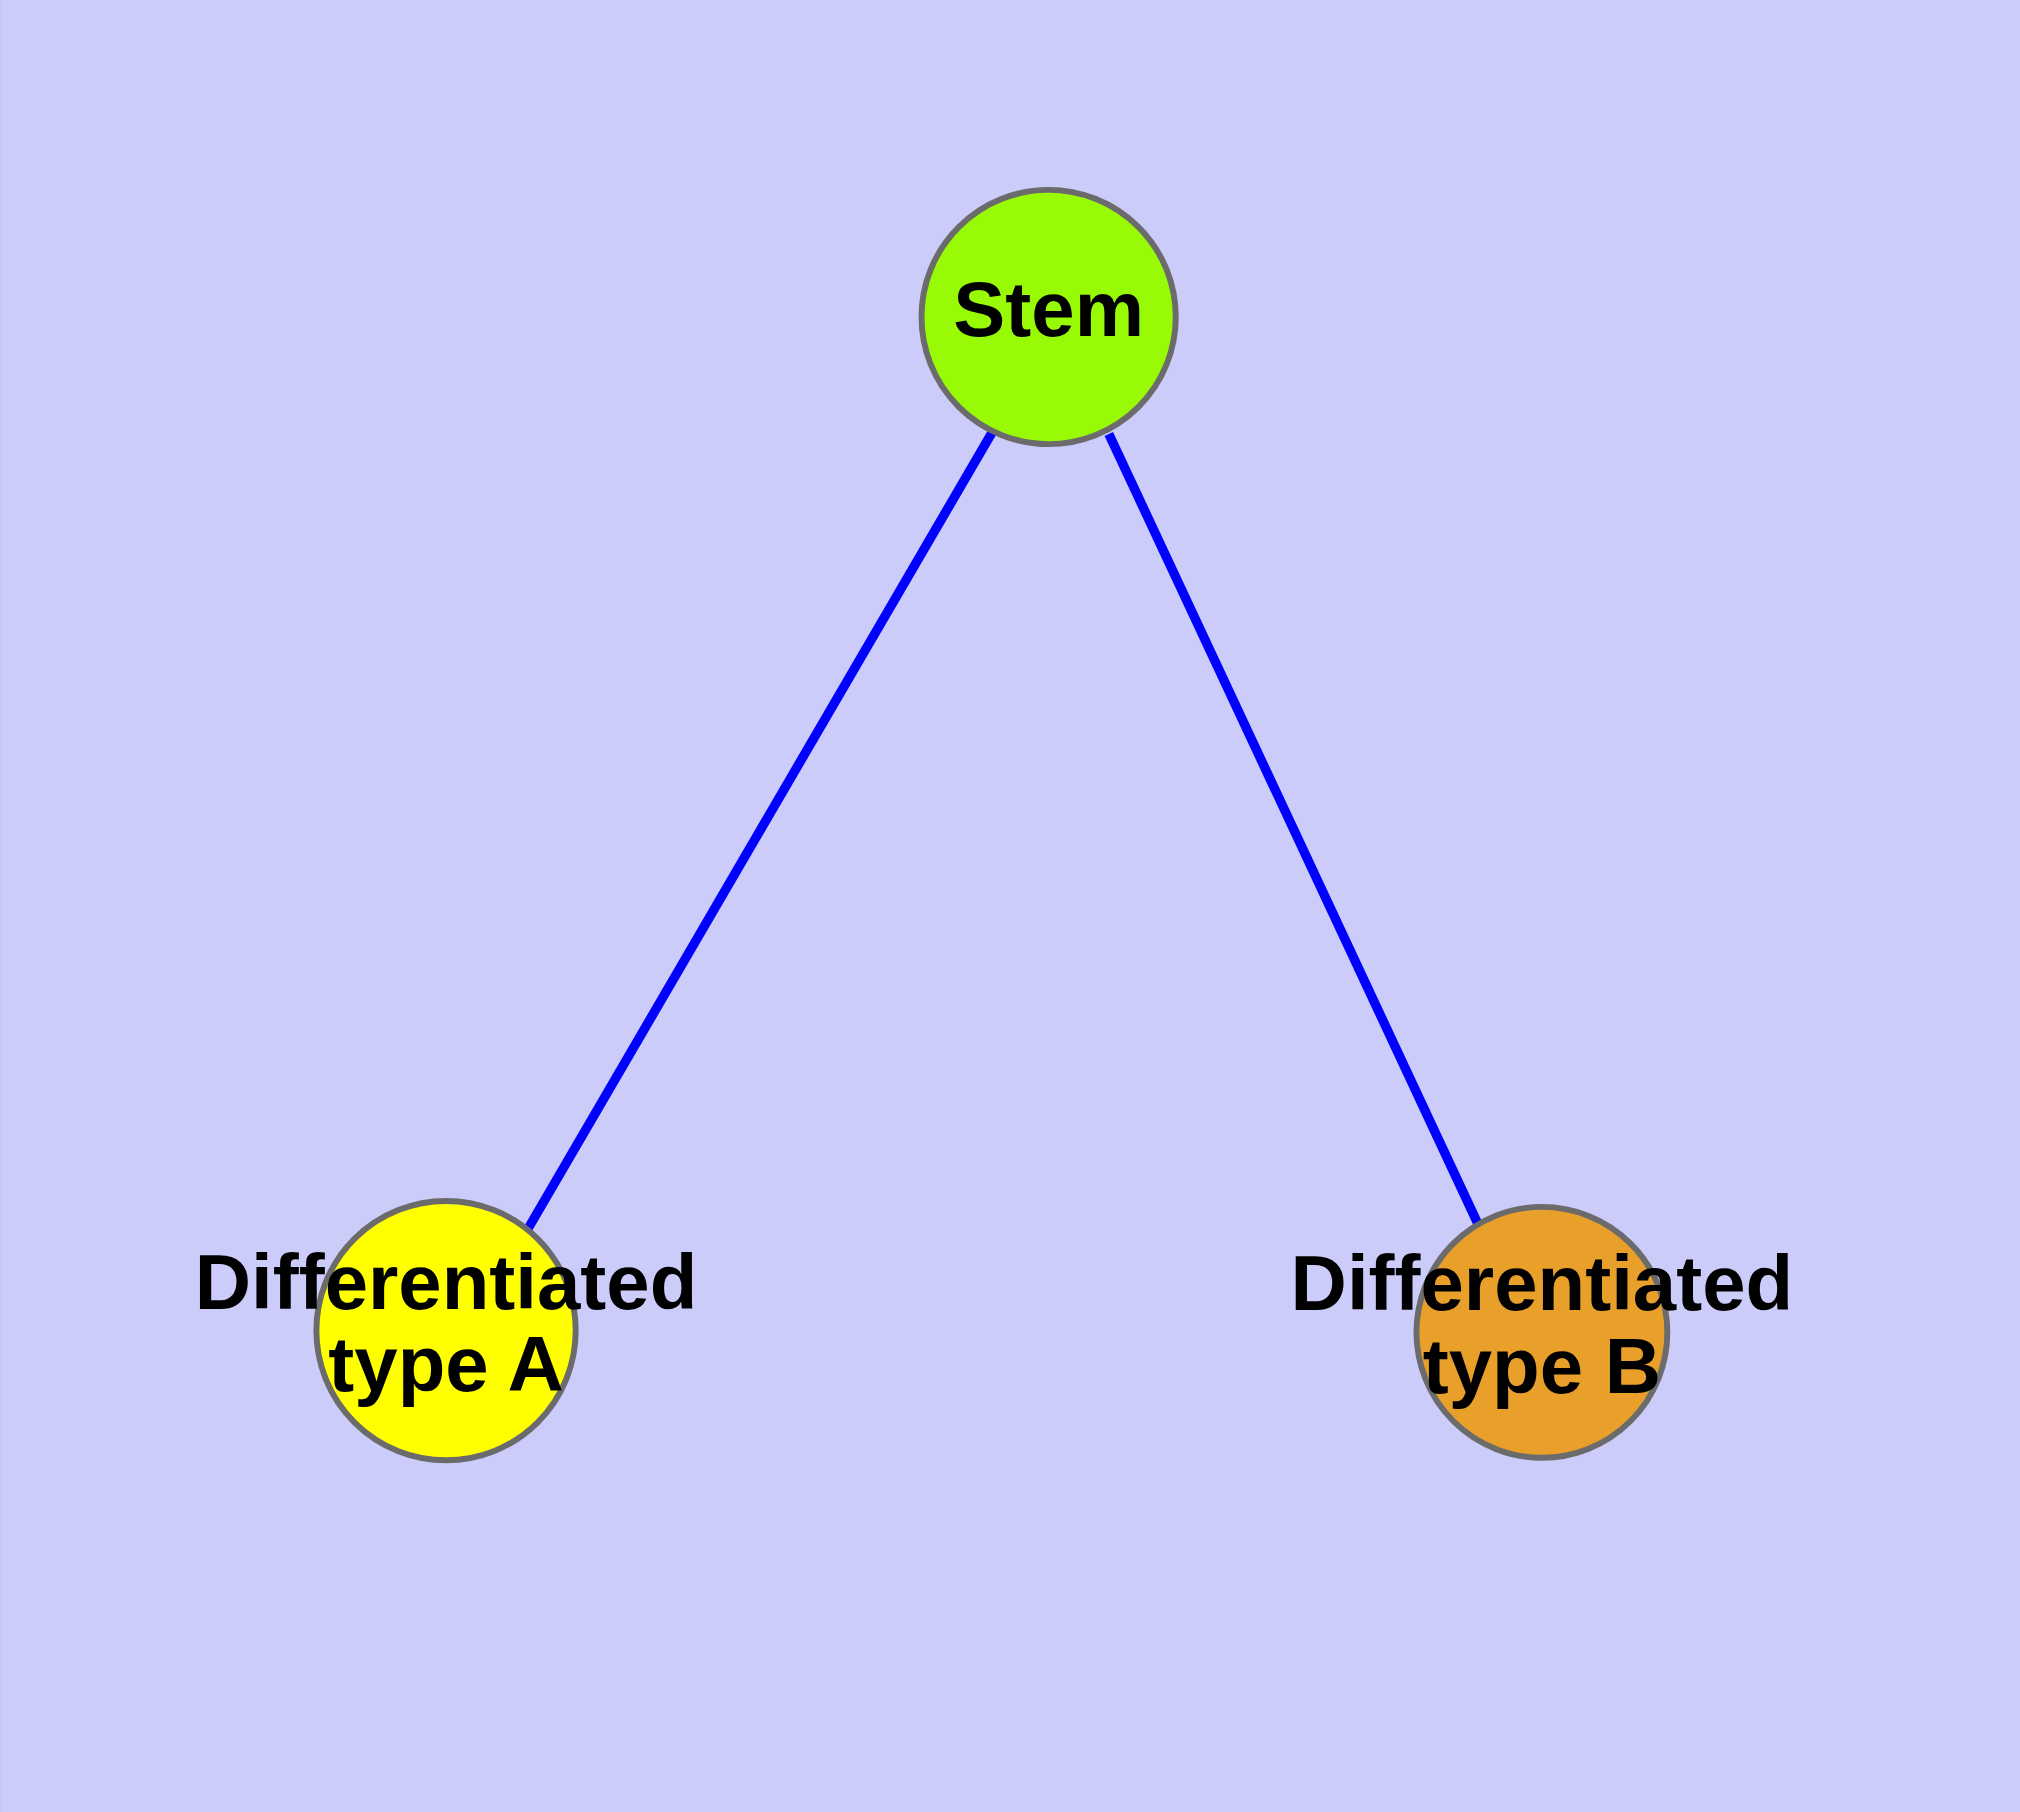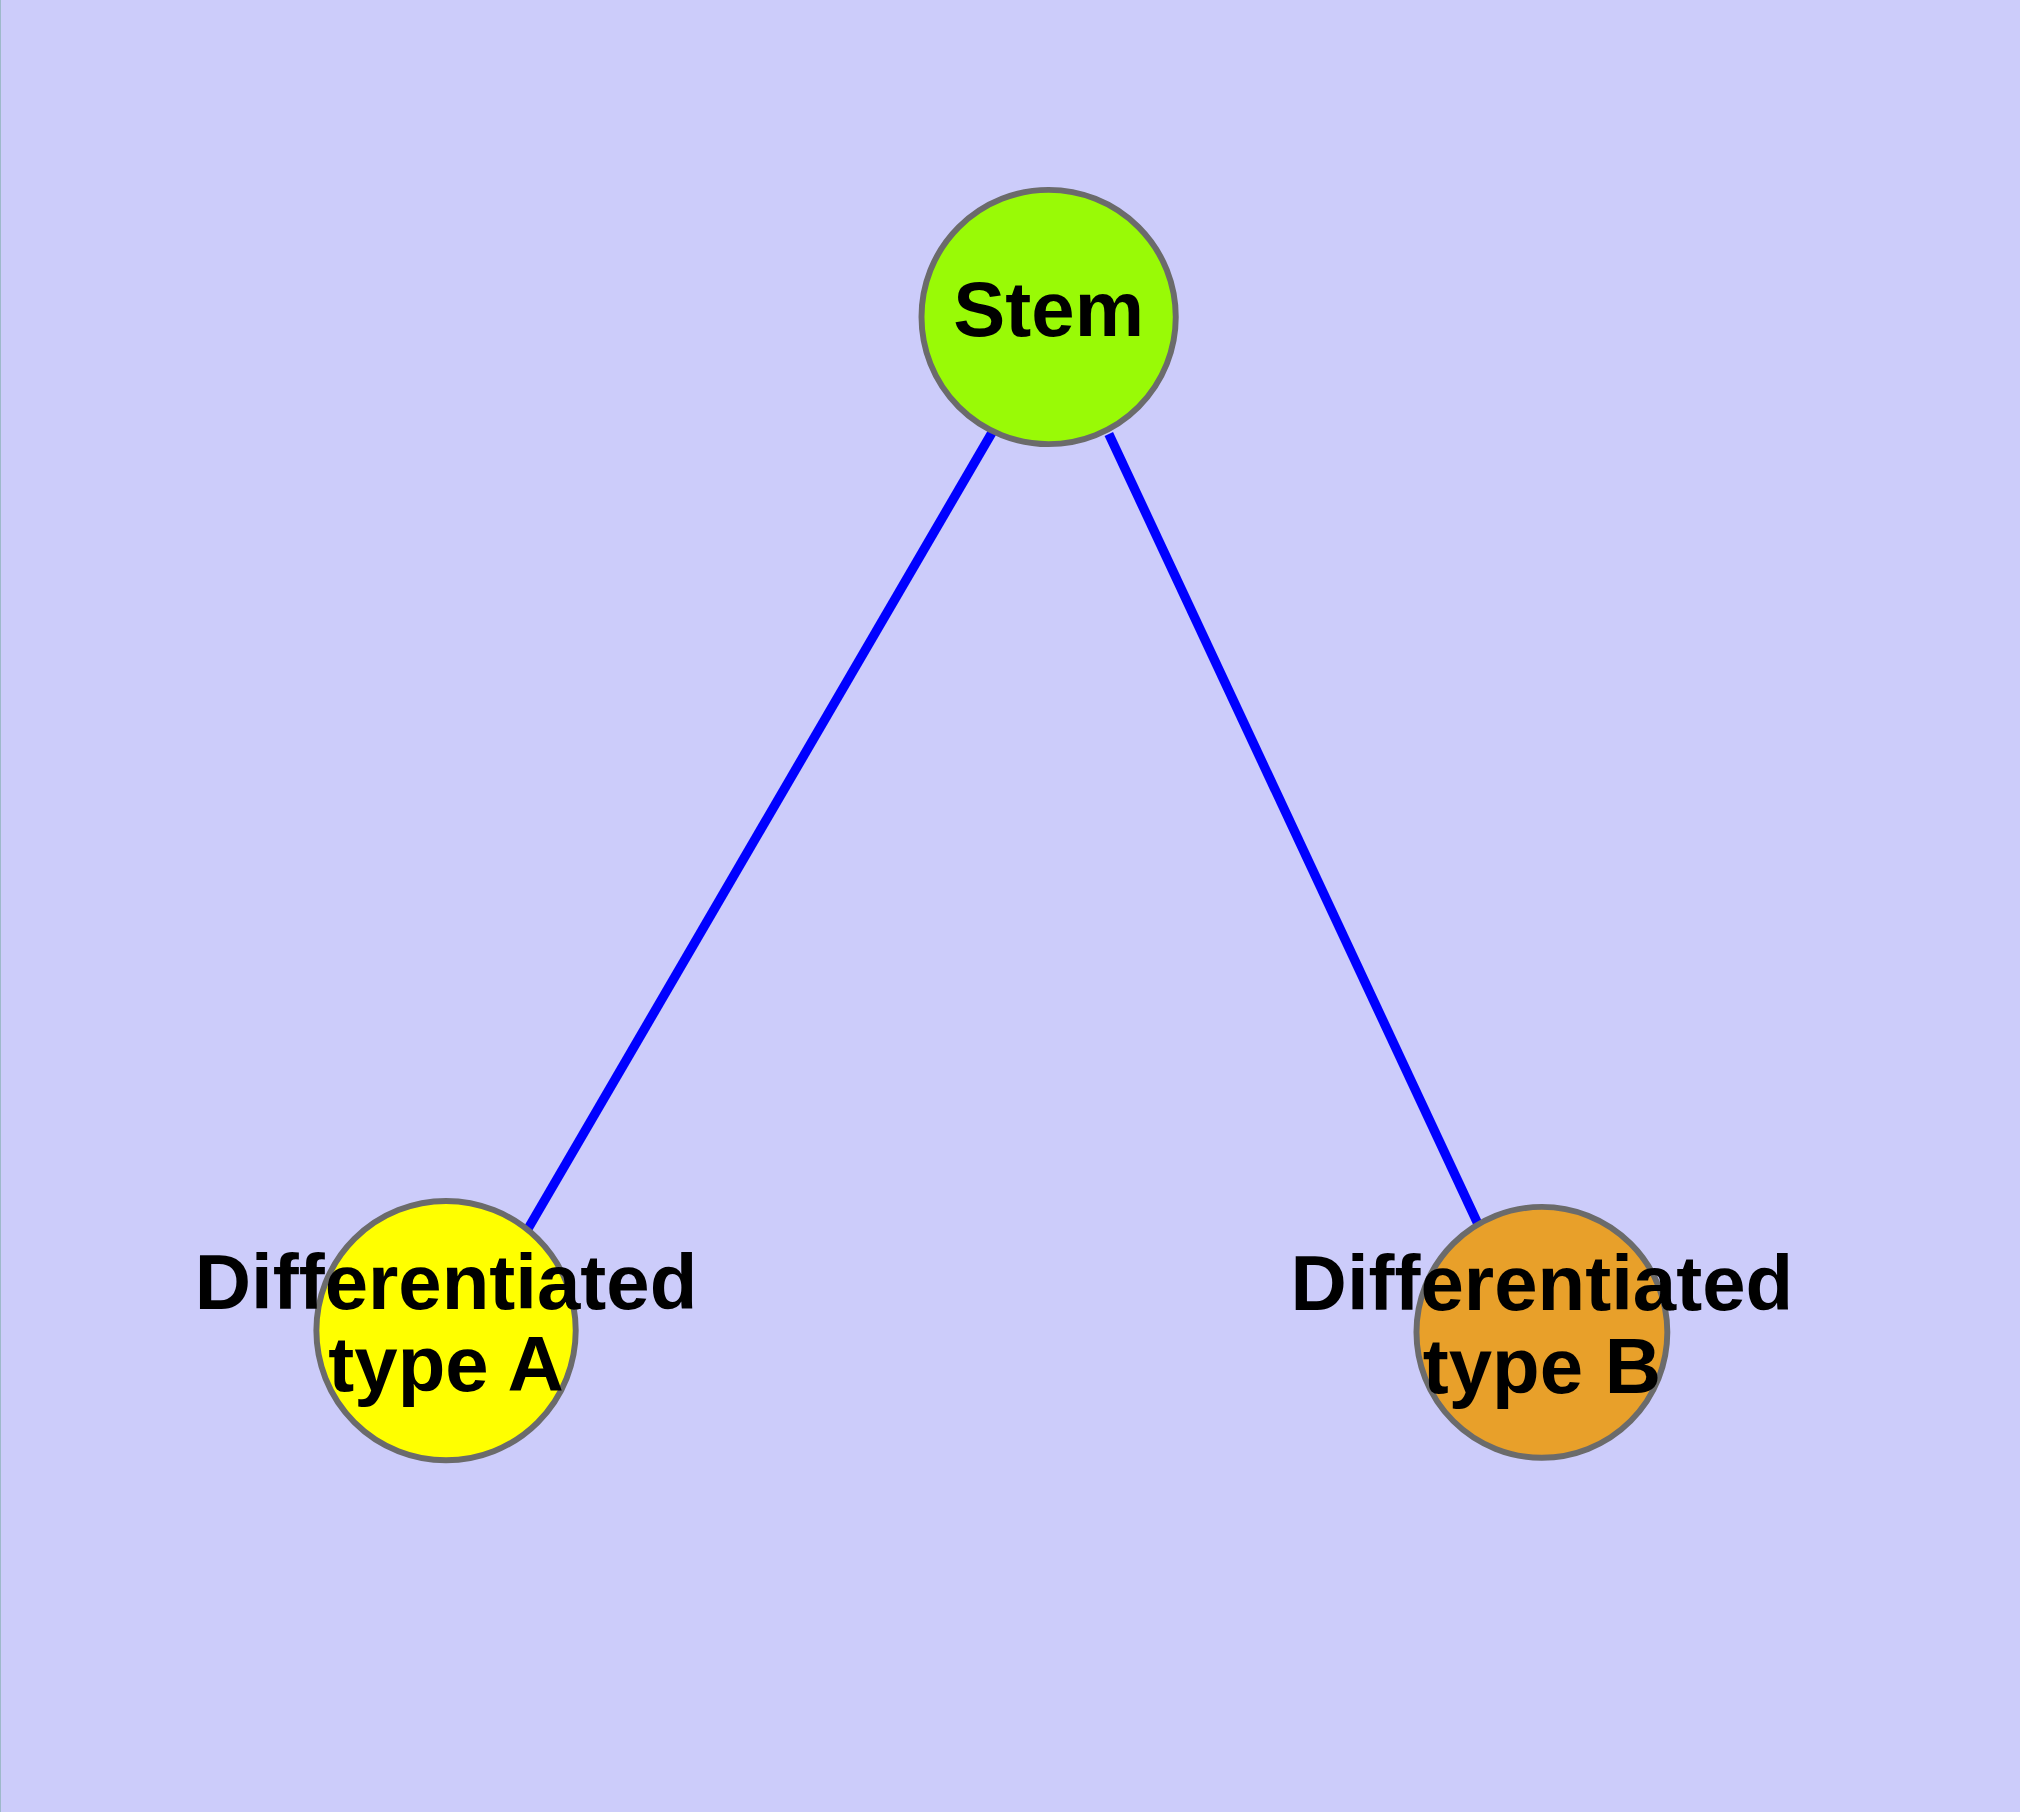--- a/index.html
+++ b/index.html
@@ -10,21 +10,21 @@
   body {
     width: 2021px;
     height: 1812px;
     overflow: hidden;
     font-family: "Liberation Sans", sans-serif;
   }
   #canvas {
     position: relative;
     width: 2021px;
     height: 1812px;
-    background: #15803d;
+    background: #fca5a5;
   }
   #graph-svg {
     position: absolute;
     top: 0;
     left: 0;
     width: 2021px;
     height: 1812px;
   }
   .node-label {
     font-family: "Liberation Sans", sans-serif;

